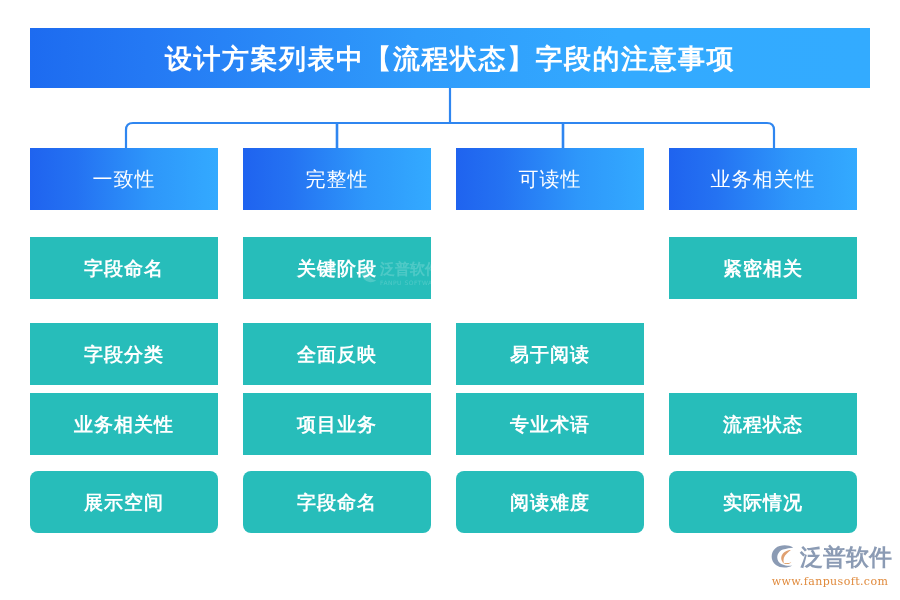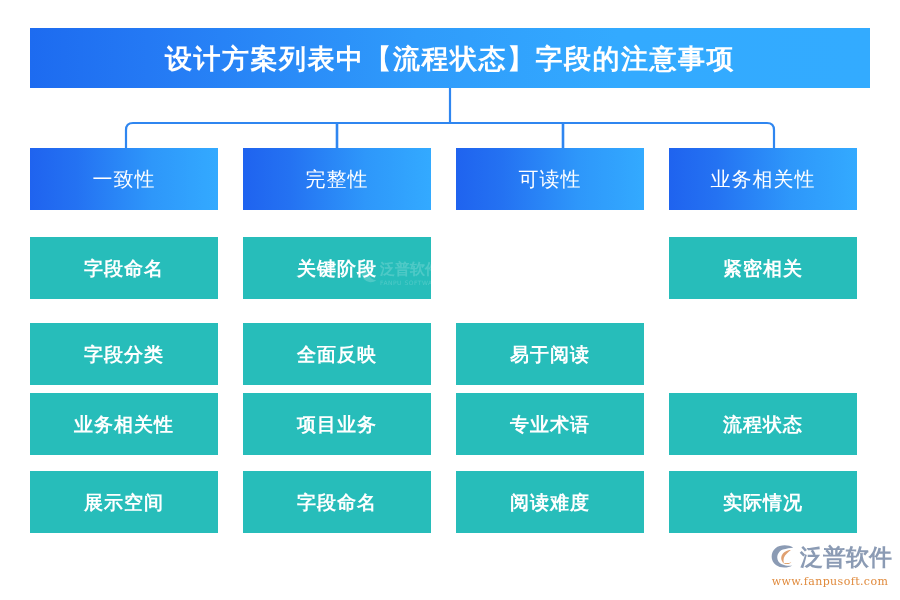--- a/index.html
+++ b/index.html
@@ -54,21 +54,21 @@
 
   .item-box {
     position:absolute; left:0;
     width:188px; height:62px;
     background:#27bdba;
     display:flex; align-items:center; justify-content:center;
   }
   .r0 { top:89px; }
   .r1 { top:167px;margin-top:8px; }
   .r2 { top:245px; }
-  .r3 { top:323px; }
+  .r3 { top:323px;border-radius:8px; }
   .item-text {
     color:#ffffff; font-size:19px; font-weight:bold;
     letter-spacing:1px; line-height:1; white-space:nowrap;
   }
 
   
   .watermark {
     position:absolute; left:358px; top:252px;
     width:110px; height:42px;
     opacity:0.18;

